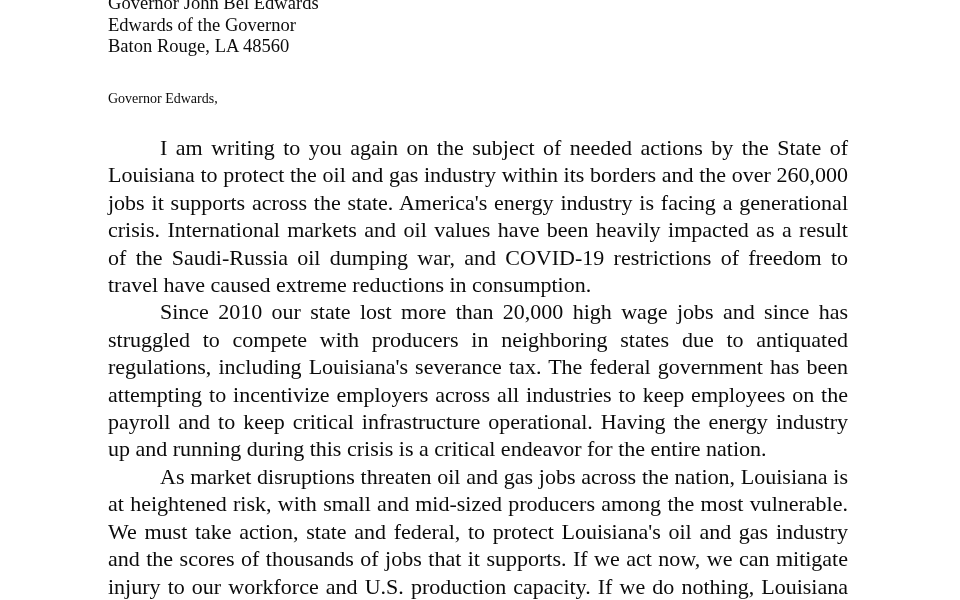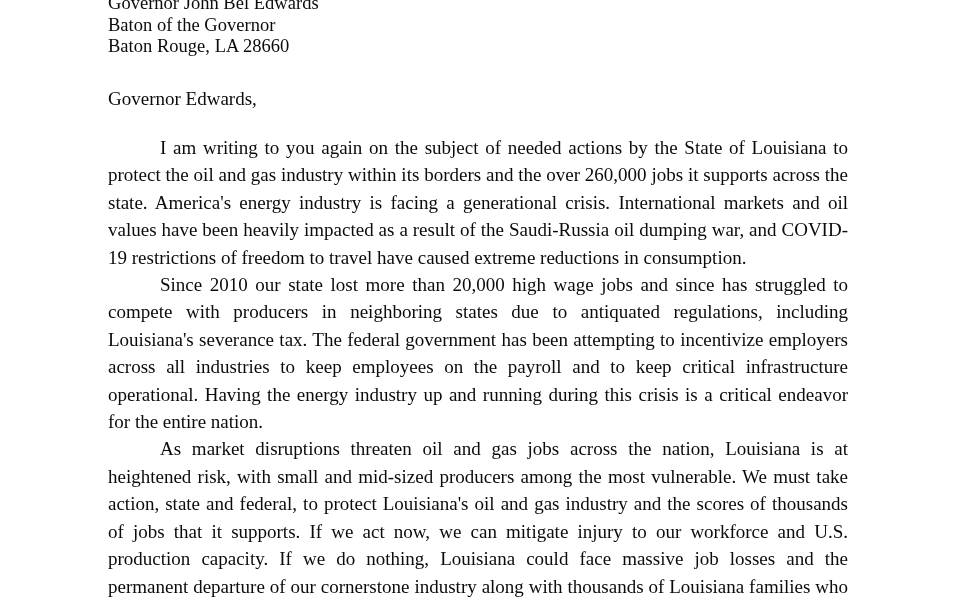--- a/index.html
+++ b/index.html
@@ -30,26 +30,26 @@
     font-size: 18.5px;
     line-height: 21.5px;
     letter-spacing: 0.02px;
     white-space: pre;
   }
   .addr-line.first {
     
     margin-top: -7px;
   }
   .salutation {
-    font-size: 19px;
+    font-size: 14px;
     line-height: 21.5px;
     margin-top: 30px;
   }
   .para {
-    font-size: 19px;
+    font-size: 22px;
     line-height: 27.4px;
     text-align: justify;
     text-justify: inter-word;
     margin: 0;
     text-indent: 52px;
     hyphens: none;
   }
   .para + .para {
   }
   .para.p1 { margin-top: 25px; }
@@ -61,22 +61,22 @@
     height: 0;
   }
 </style>
 </head>
 <body>
 
 <div class="page">
 
   <div class="addr-block">
     <div class="addr-line first">Governor John Bel Edwards</div>
-    <div class="addr-line">Baton of the Governor</div>
-    <div class="addr-line">Baton Rouge, LA 28660</div>
+    <div class="addr-line">Edwards of the Governor</div>
+    <div class="addr-line">Baton Rouge, LA 48560</div>
   </div>
 
   <div class="salutation">Governor Edwards,</div>
 
   <p class="para p1">I am writing to you again on the subject of needed actions by the State of Louisiana to protect the oil and gas industry within its borders and the over 260,000 jobs it supports across the state.   America's energy industry is facing a generational crisis. International markets and oil values have been heavily impacted as a result of the Saudi-Russia oil dumping war, and COVID-19 restrictions of freedom to travel have caused extreme reductions in consumption.</p>
   <p class="para">Since 2010 our state lost more than 20,000 high wage jobs and since has struggled to compete with producers in neighboring states due to antiquated regulations, including Louisiana's severance tax. The federal government has been attempting to incentivize employers across all industries to keep employees on the payroll and to keep critical infrastructure operational.  Having the energy industry up and running during this crisis is a critical endeavor for the entire nation.</p>
   <p class="para">As market disruptions threaten oil and gas jobs across the nation, Louisiana is at heightened risk, with small and mid-sized producers among the most vulnerable. We must take action, state and federal, to protect Louisiana's oil and gas industry and the scores of thousands of jobs that it supports. If we act now, we can mitigate injury to our workforce and U.S. production capacity. If we do nothing, Louisiana could face massive job losses and the permanent departure of our cornerstone industry along with thousands of Louisiana families who will be forced to move to neighboring states.</p>
 
   <div class="clip-bottom"></div>
 </div>

